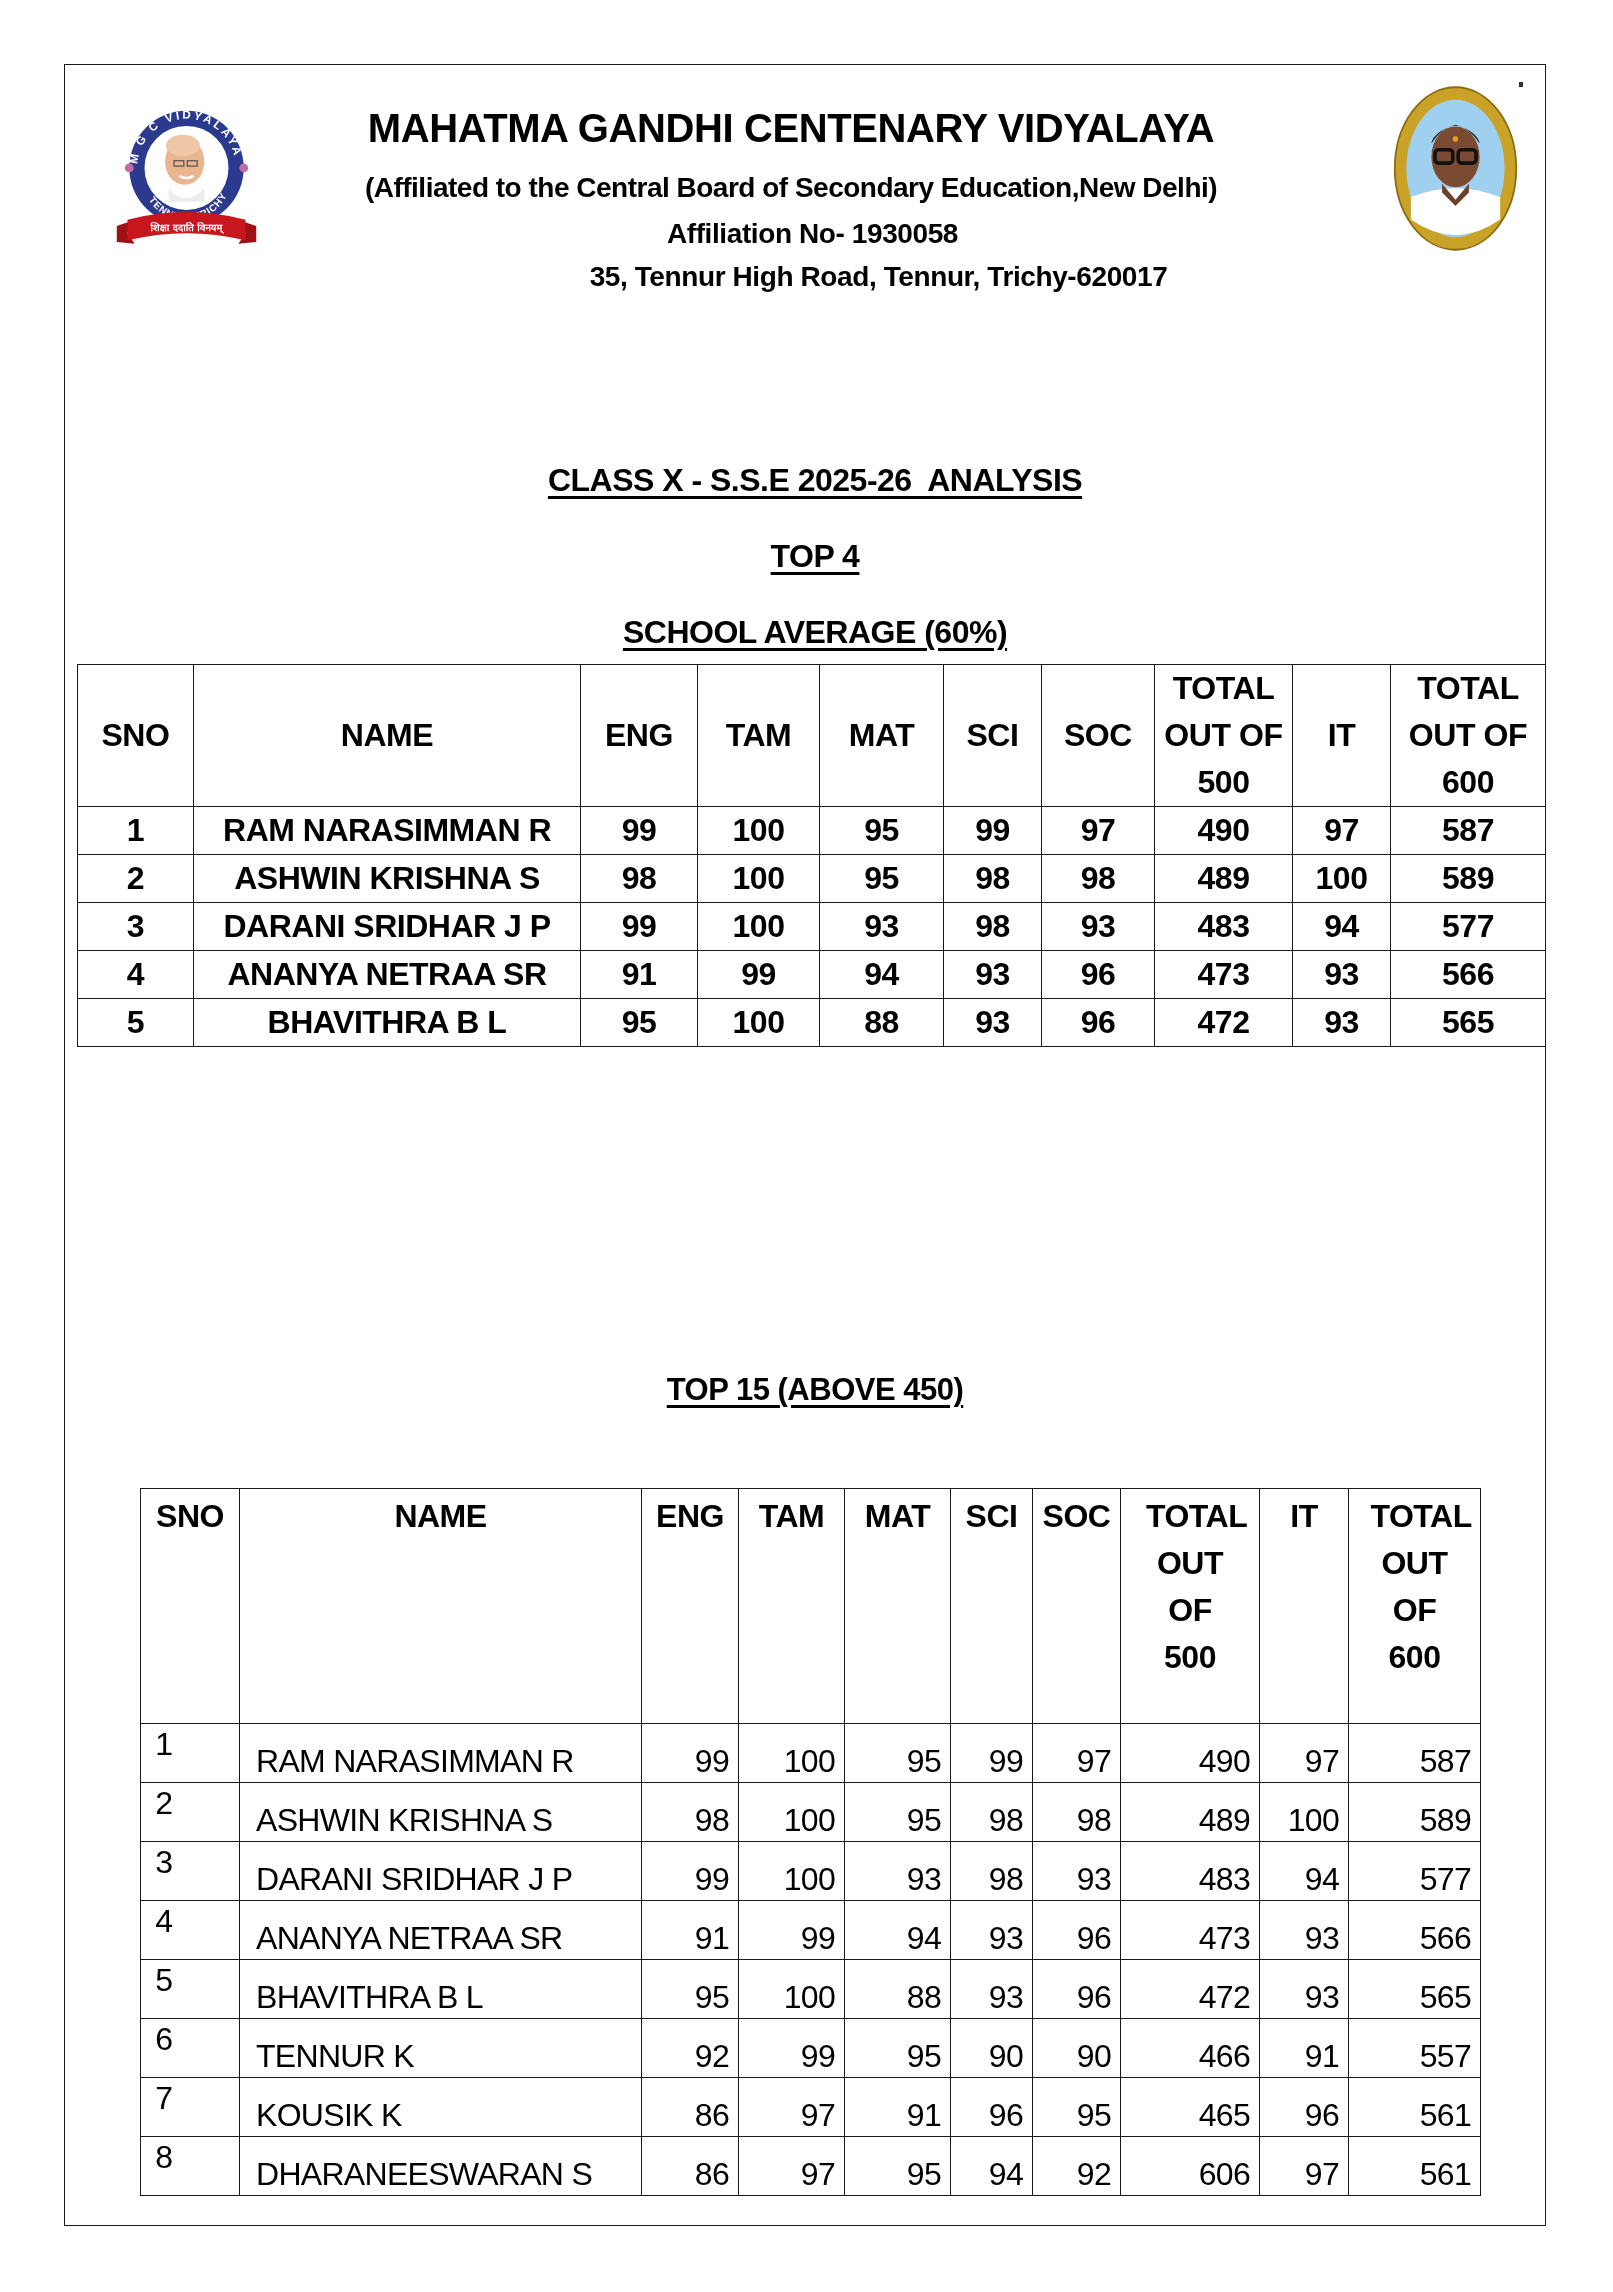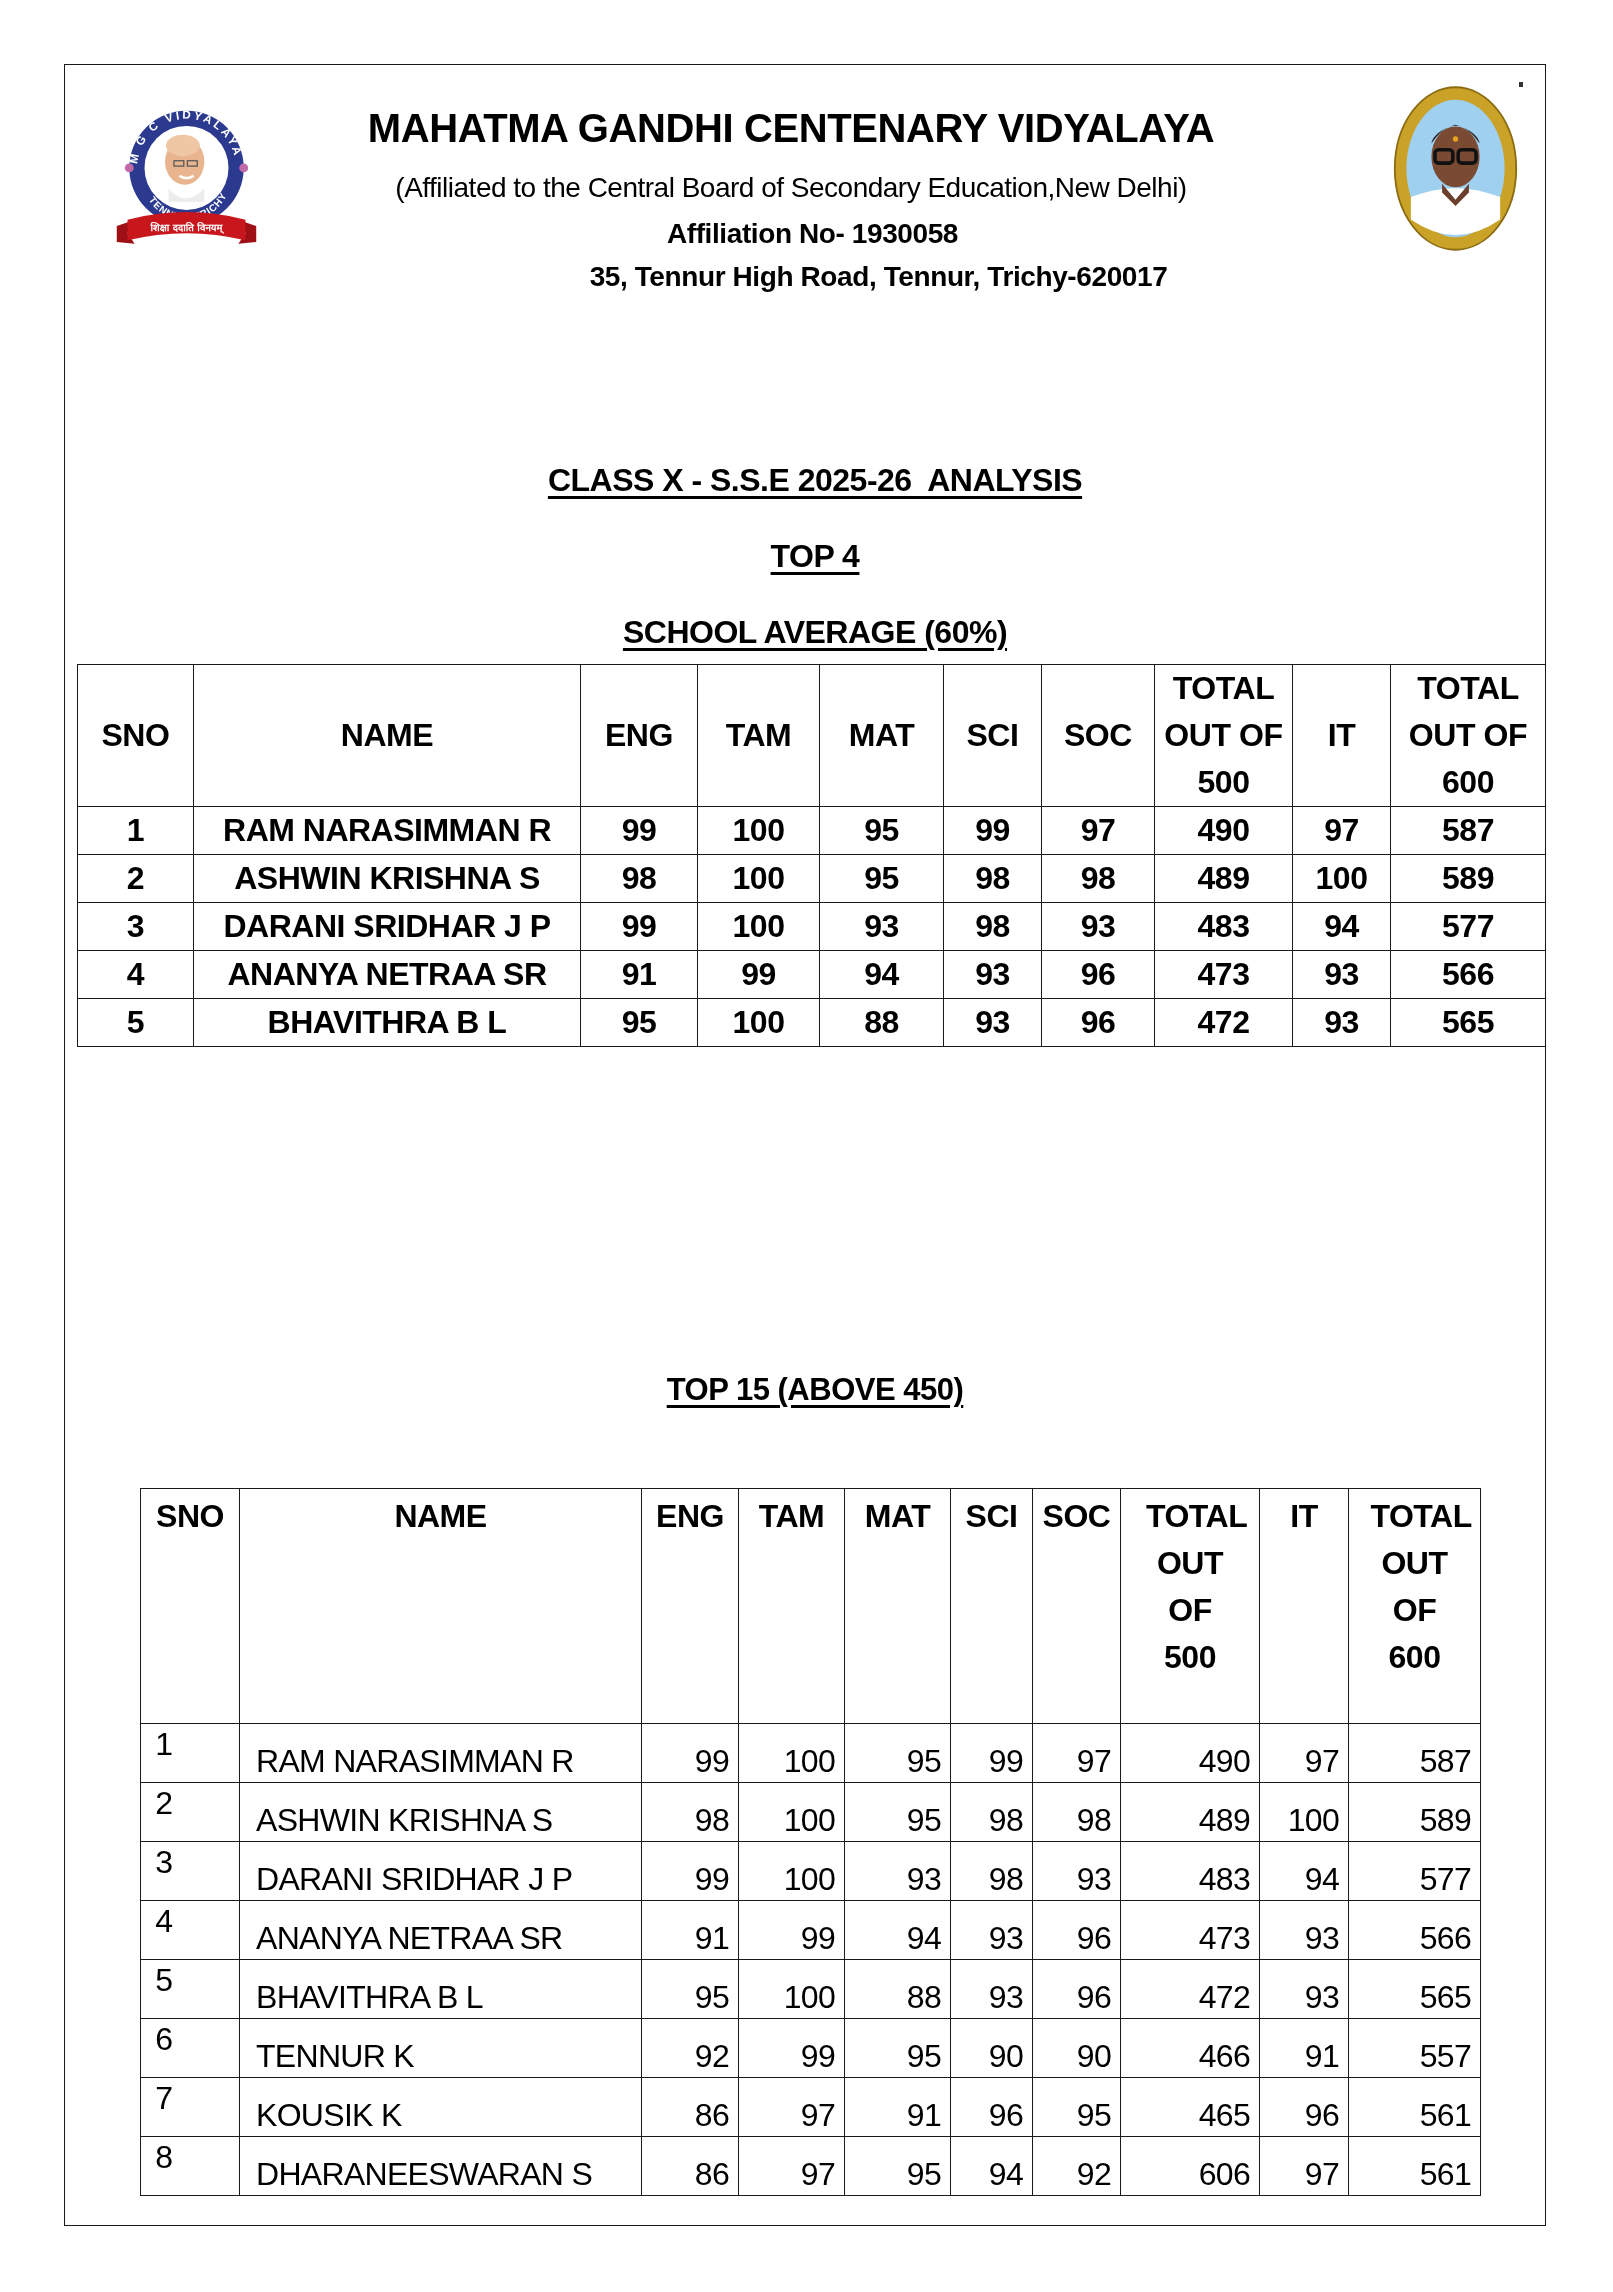--- a/index.html
+++ b/index.html
@@ -10,21 +10,21 @@
   .corner-mark { position: absolute; left: 1519px; top: 82px; width: 3.6px; height: 4.5px; background: #333; }
 
   
   .logo { position: absolute; left: 115px; top: 99px; width: 143px; height: 161px; }
   .portrait { position: absolute; left: 1393px; top: 85px; width: 125px; height: 167px; }
 
   
   .hdr { position: absolute; left: 0; width: 1582px; text-align: center; white-space: nowrap;
          font-family: "Liberation Sans Narrow", "Liberation Sans", sans-serif; }
   .school-name { top: 106px; font-size: 40px; font-weight: bold; letter-spacing: -0.4px; }
-  .school-aff { top: 172px; font-size: 28px; font-weight: normal; letter-spacing: -0.5px; left: 0; }
+  .school-aff { top: 172px; font-size: 28px; font-weight: bold; letter-spacing: -0.5px; left: 0; }
   .school-affno { top: 218px; font-size: 28px; font-weight: bold; letter-spacing: -0.4px; left: 0; width: 1625px; }
   .school-addr { top: 261px; font-size: 28px; font-weight: bold; letter-spacing: -0.4px; left: 0; width: 1757px; }
 
   .heading { position: absolute; left: 0; width: 1614px; text-align: center; white-space: nowrap;
              font-weight: bold; text-decoration: underline; text-decoration-thickness: 2.7px;
              text-underline-offset: 4.5px; letter-spacing: -0.5px; padding-left: 8px; }
   .h-class { top: 462px; font-size: 32px; }
   .h-top5 { top: 538px; font-size: 32px; }
   .h-avg { top: 614px; font-size: 32px; }
   .h-top15 { top: 1344px; font-size: 31px; margin-top: 28px; }

